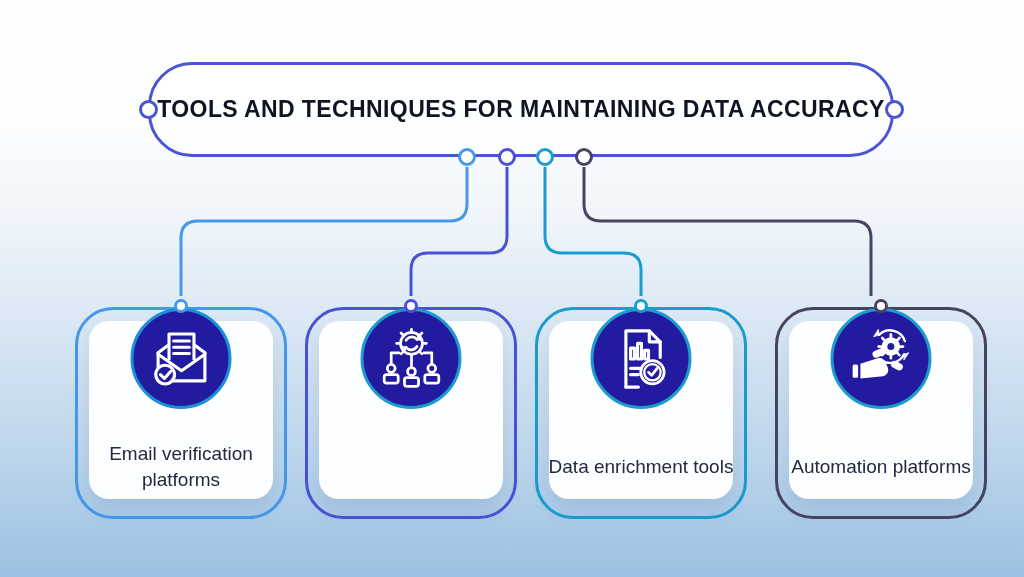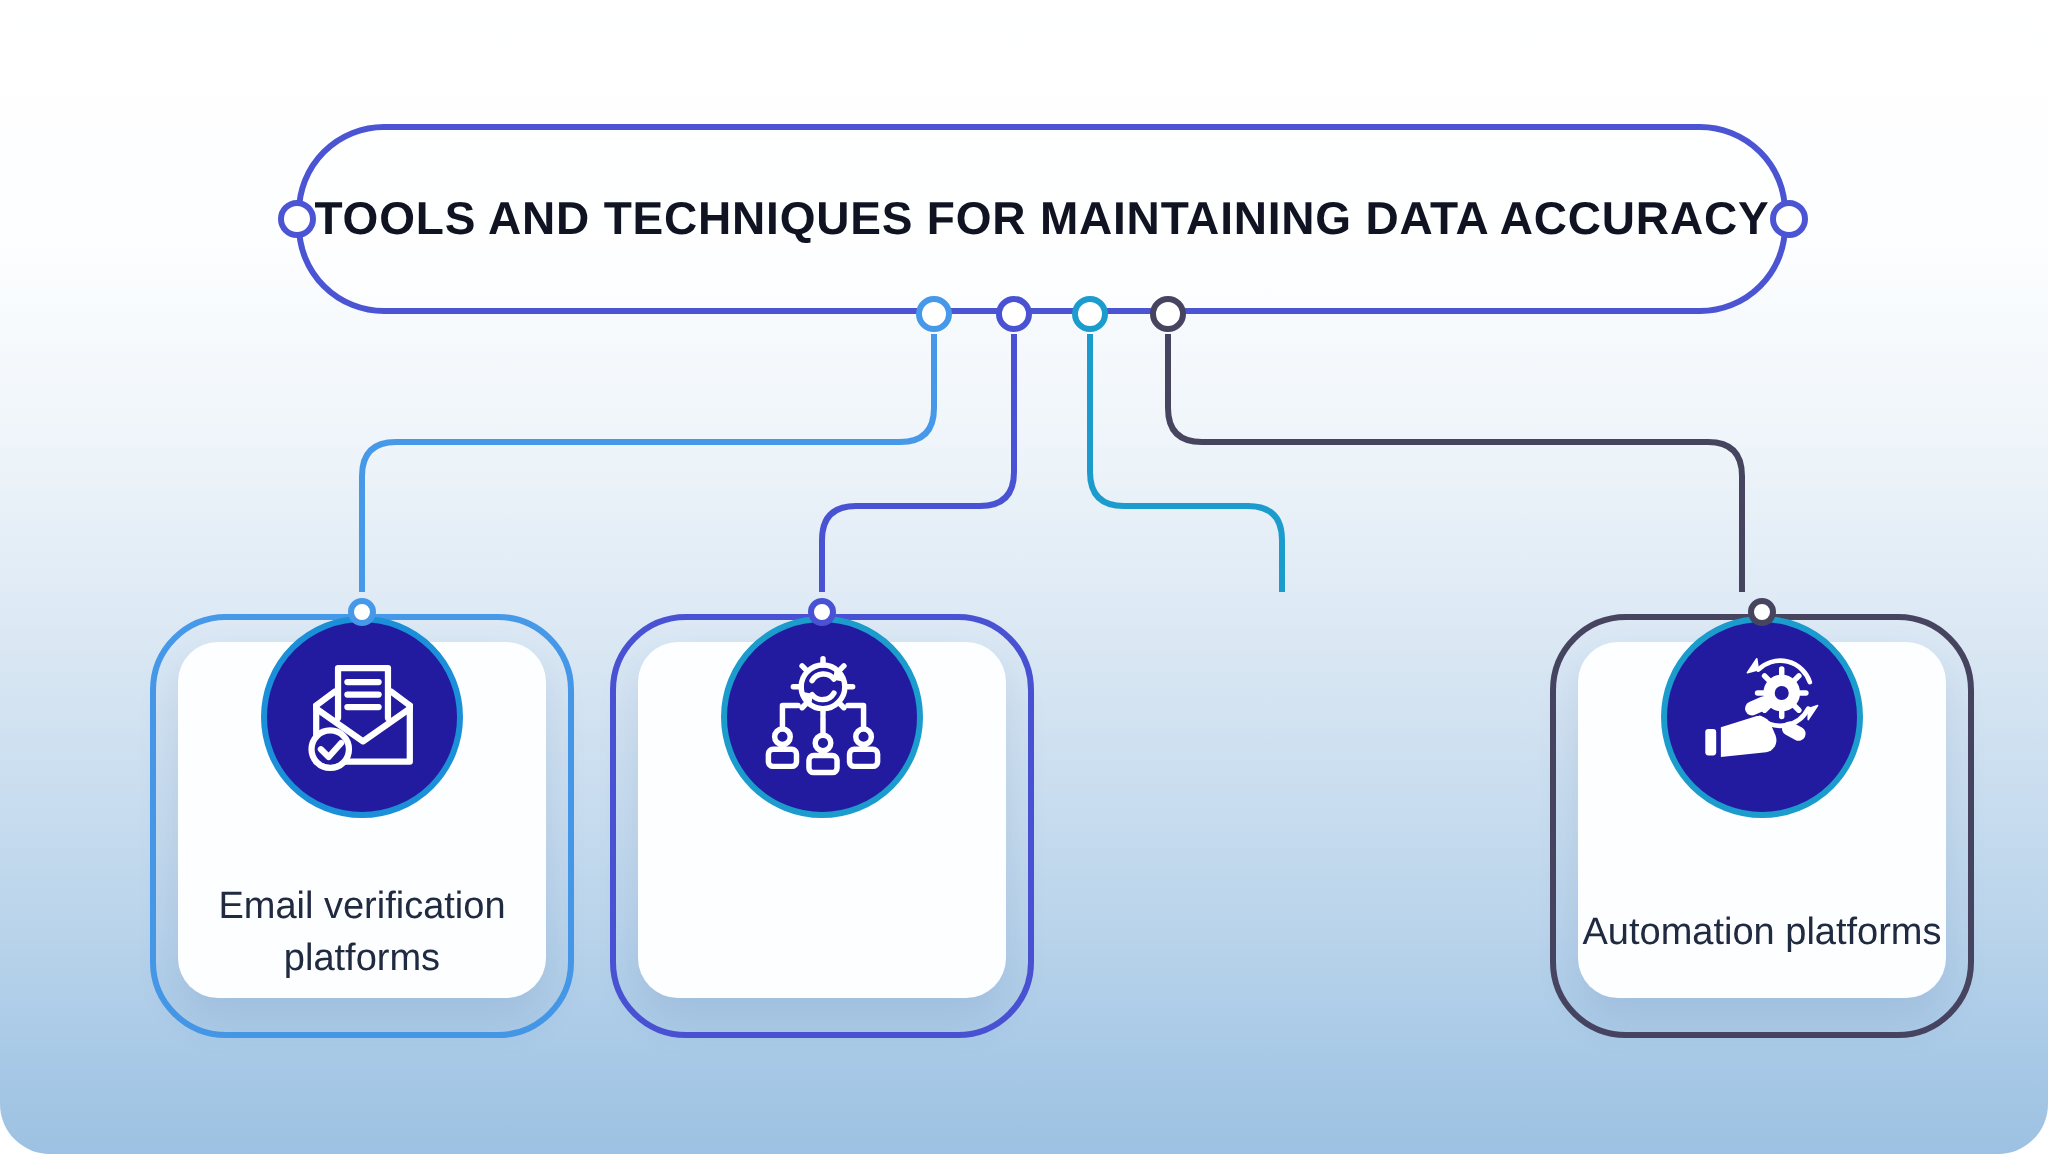--- a/index.html
+++ b/index.html
@@ -1,20 +1,19 @@
 <!DOCTYPE html>
 <html style="--indigo: #4b55d3;"><head>
 <meta charset="utf-8">
 <style>
   html,body{margin:0;padding:0;}
   .stage{
     position:relative;width:1024px;height:577px;overflow:hidden;
     font-family:"Liberation Sans",sans-serif;
     background:linear-gradient(180deg,#ffffff 0%,#fdfeff 20%,#eff5fa 38%,#dbe8f4 55%,#bdd6ec 78%,#a6c8e6 93%,#9dc1e2 100%);
-    border-radius:25px;
   }
   
   .title-box{
     position:absolute;left:148px;top:62px;width:746px;height:95px;box-sizing:border-box;
     border:3px solid var(--indigo,#4b55d3);border-radius:44px;
     background:rgba(255,255,255,.55);
     display:flex;align-items:center;justify-content:center;
   }
   .title-text{
     font-size:23px;font-weight:bold;letter-spacing:.4px;color:#101321;
@@ -119,20 +118,40 @@
         <circle cx="24" cy="62" r="5"></circle>
           <rect x="15" y="70" width="18" height="11" rx="3"></rect>
         <circle cx="76" cy="62" r="5"></circle>
           <rect x="67" y="70" width="18" height="11" rx="3"></rect>
         <circle cx="50" cy="66" r="5"></circle>
           <rect x="41" y="74" width="18" height="11" rx="3"></rect>
       </svg>
     </div>
   </div>
 
+  <div class="card" style="left: 535px; --accent: #1b9ccd; --ring: #1b9ccd;">
+    <div class="card-inner"></div>
+    <div class="node-dot"></div>
+    <div class="icon-circle">
+      <svg class="icon-svg" viewBox="0 0 100 100" fill="none" stroke="#fff" stroke-width="4" stroke-linecap="round" stroke-linejoin="round">
+        <path d="M30,86 L30,14 L60,14 L74,28 L74,48"></path>
+        <path d="M60,14 L60,28 L74,28"></path>
+        <path d="M30,86 L46,86"></path>
+        <rect x="36" y="36" width="5" height="14"></rect>
+        <rect x="45" y="30" width="5" height="20"></rect>
+        <rect x="54" y="39" width="5" height="11"></rect>
+        <path d="M36,62 L50,62"></path>
+          <path d="M36,70 L46,70"></path>
+        <circle cx="64" cy="67" r="15" fill="#221b9f" stroke-width="3.5"></circle>
+        <circle cx="64" cy="67" r="10.5" stroke-width="3"></circle>
+        <path d="M59,67 L63,71 L70,62" stroke-width="3.5"></path>
+      </svg>
+    </div>
+    <div class="card-label">Data enrichment tools</div>
+  </div>
 
   <div class="card" style="left: 765px; margin-left: 10px; --accent: #474460; --ring: #1b9ccd;">
     <div class="card-inner"></div>
     <div class="node-dot"></div>
     <div class="icon-circle">
       <svg class="icon-svg" viewBox="0 0 100 100" fill="none" stroke="#fff" stroke-width="3.5" stroke-linecap="round" stroke-linejoin="round">
         <circle cx="62" cy="34" r="10" fill="#fff"></circle>
         <circle cx="62" cy="34" r="4.5" fill="#221b9f" stroke="none"></circle>
         <path d="M73,34 L77.5,34"></path>
           <path d="M69.8,41.8 L73,45"></path>

